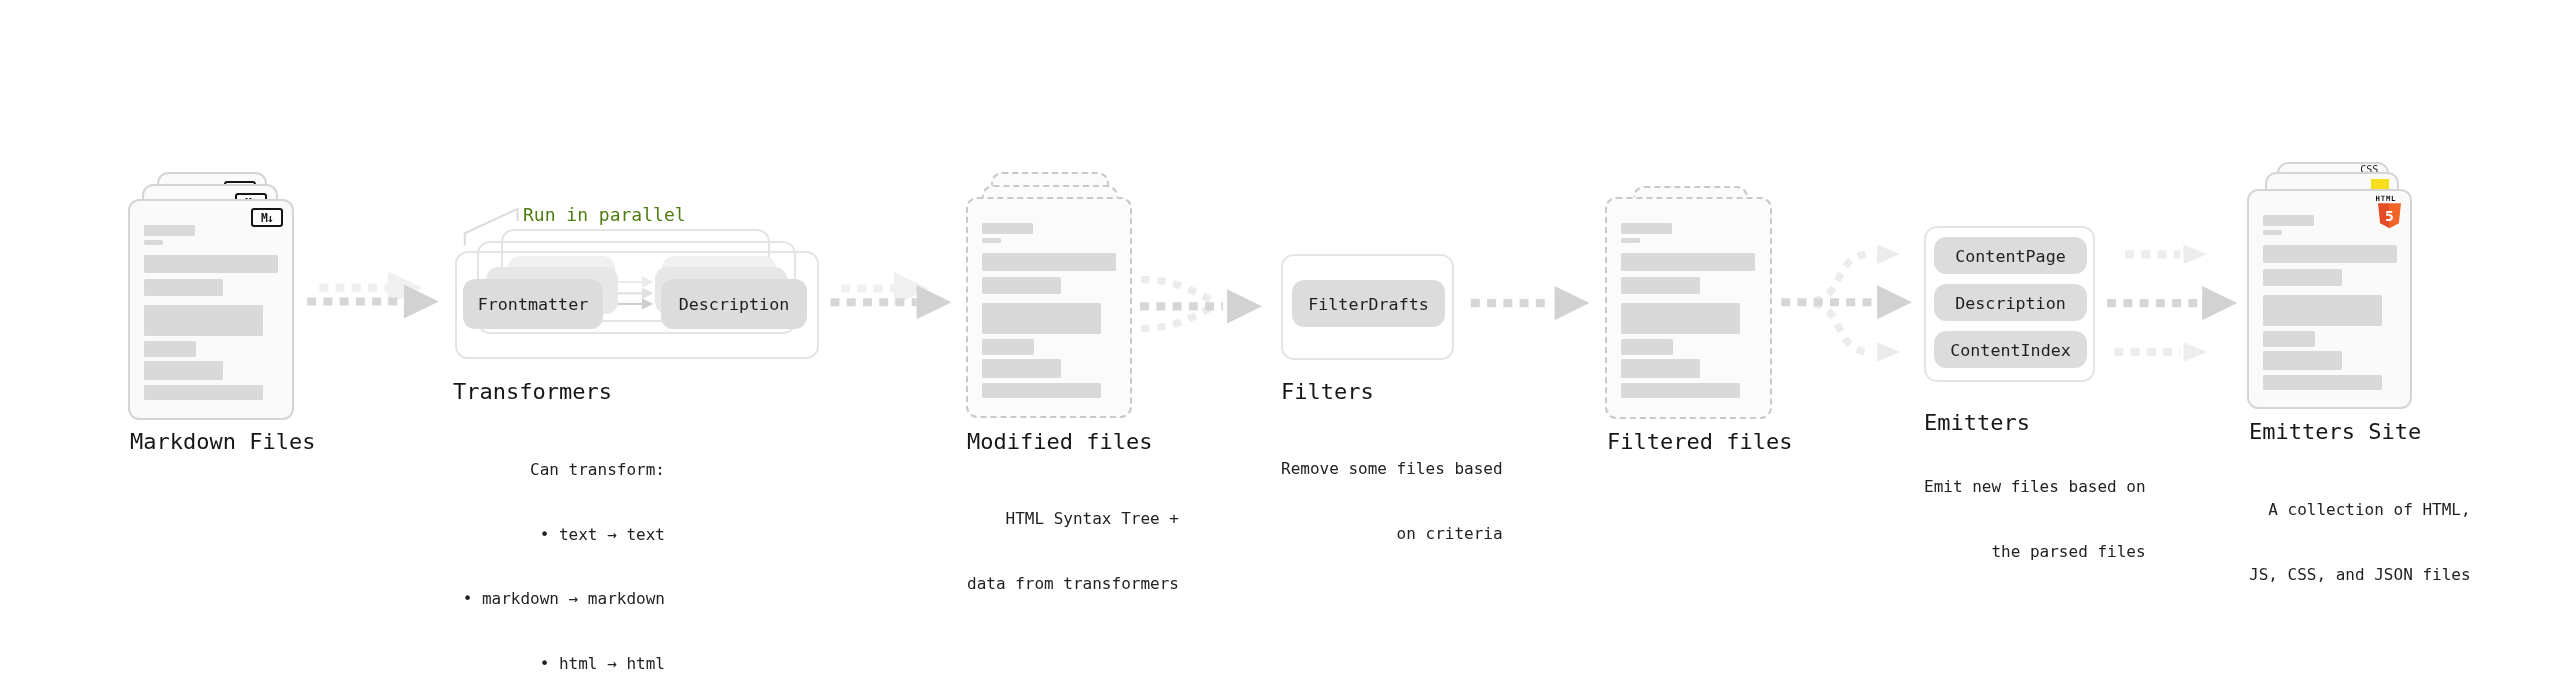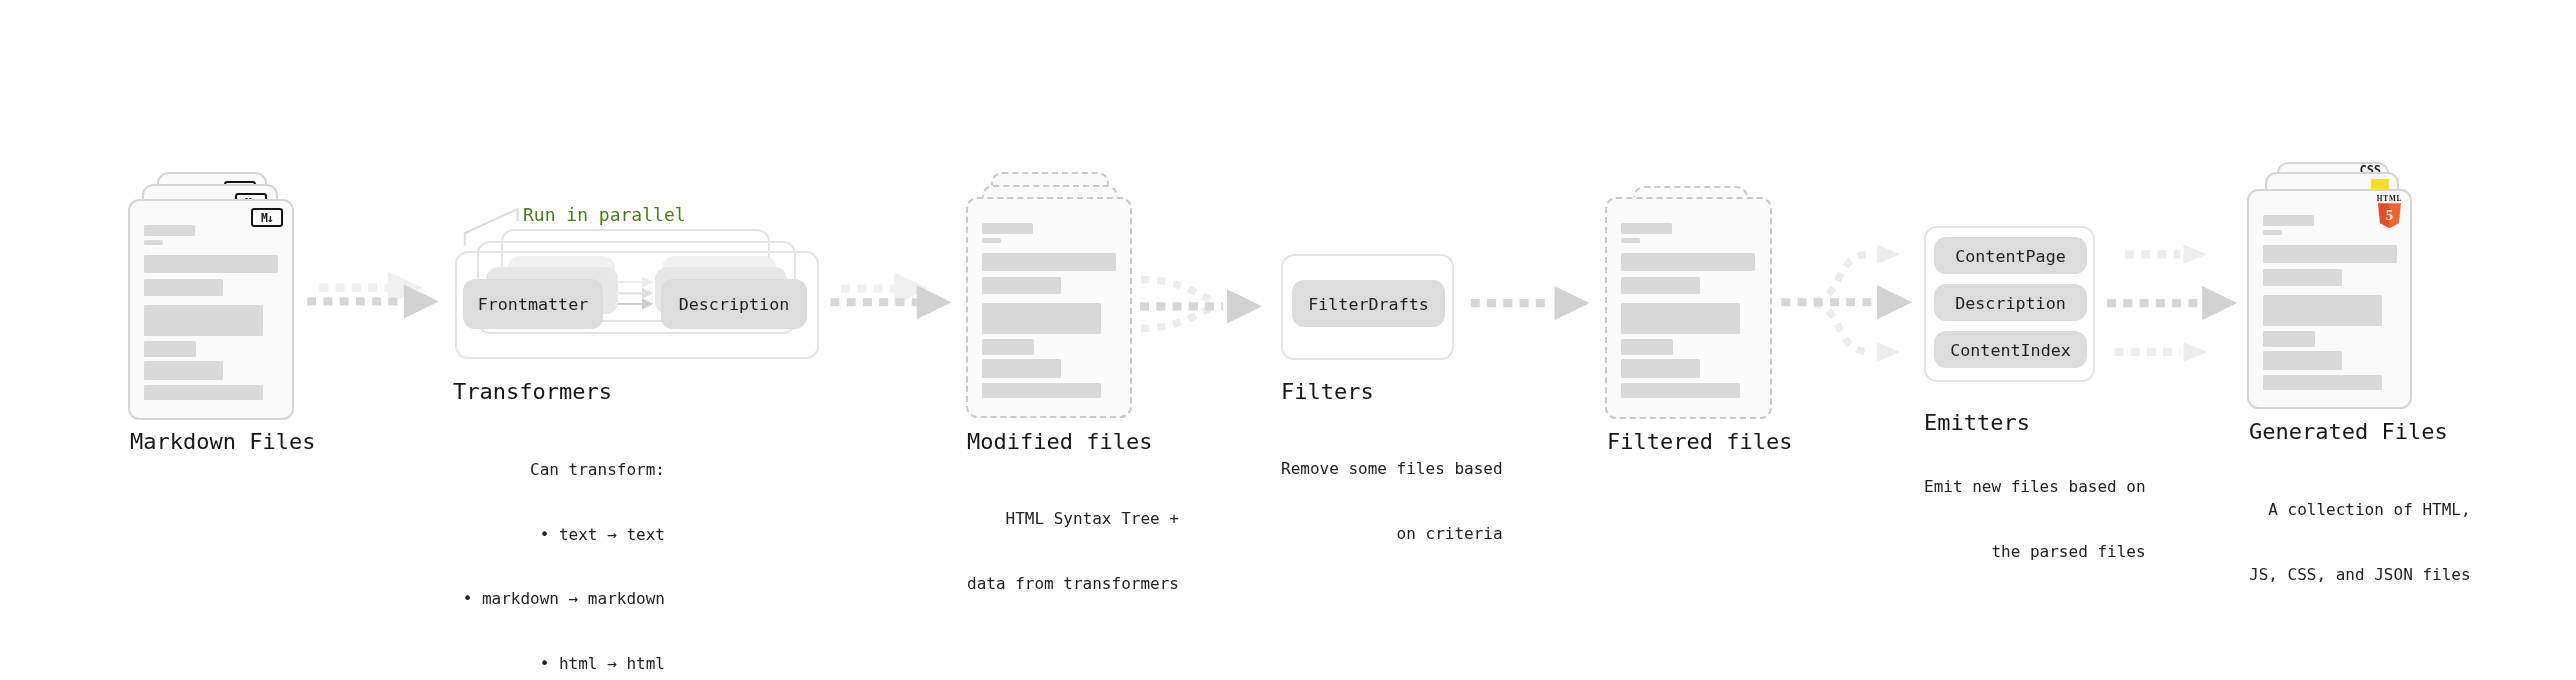--- a/index.html
+++ b/index.html
@@ -20,28 +20,28 @@
   .b6{width:52px;height:16.3px;margin-bottom:3.3px;}
   .b7{width:79px;height:19.5px;margin-bottom:4.9px;}
   .b8{width:119px;height:15.4px;}
 
   
   .md-badge{position:absolute;top:7.3px;right:9px;width:32px;height:18.7px;border:2px solid #141414;
             border-radius:3.3px;background:#fdfdfd;box-sizing:border-box;display:flex;align-items:center;
             justify-content:center;font-size:11.4px;font-weight:bold;color:#141414;letter-spacing:-0.8px;}
 
   
-  .html5-badge{position:absolute;top:4.1px;right:6.5px;width:28px;text-align:center;font-family:Liberation Serif, serif;}
+  .html5-badge{position:absolute;top:4.1px;right:6.5px;width:28px;}
   .html5-word{font-size:7.3px;font-weight:bold;letter-spacing:0.8px;color:#141414;line-height:7.3px;}
   .html5-shield{margin:0.8px auto 0;width:23px;height:25px;color:#fff;font-size:14.6px;font-weight:bold;
                 display:flex;align-items:center;justify-content:center;
                 background:linear-gradient(90deg,#e44d26 50%,#f16529 50%);
                 clip-path:polygon(0% 0%,100% 0%,91% 80%,50% 100%,9% 80%);}
   .css-badge{position:absolute;top:3.3px;right:8.1px;width:19.5px;text-align:center;}
-  .css-word{font-size:12px;font-weight:bold;color:#222;line-height:6.5px;}
+  .css-word{font-size:10px;font-weight:normal;color:#222;line-height:6.5px;}
   .css-bar{height:3.3px;background:#2d65f2;margin-top:0.8px;border-radius:0.8px;}
   .js-badge{position:absolute;top:4.9px;right:8.1px;width:18px;height:11.4px;background:#f7df1e;}
 
   
   .frame{position:absolute;border:2px solid #e4e4e4;border-radius:13px;box-sizing:border-box;background:transparent;}
 
   
   .pill{position:absolute;background:#dcdcdc;border-radius:12.2px;display:flex;align-items:center;
         justify-content:center;font-size:16.7px;color:#1f1f1f;box-sizing:border-box;}
   .pill.ghost2{background:#e7e7e7;color:transparent;}
@@ -243,21 +243,21 @@
         <div class="bar b1"></div>
         <div class="bar b2"></div>
         <div class="bar b3"></div>
         <div class="bar b4"></div>
         <div class="bar b5"></div>
         <div class="bar b6"></div>
         <div class="bar b7"></div>
         <div class="bar b8"></div>
       </div>
     </div>
-    <div class="stage-label" style="left:2249px;top:419px;">Generated Files</div>
+    <div class="stage-label" style="left:2249px;top:419px;">Emitters Site</div>
     <div class="stage-desc" style="left:2249px;top:456px;">
       <span>A collection of HTML,</span>
       <span>JS, CSS, and JSON files</span>
     </div>
   </div>
 
 </div>
 
 
 </body></html>

